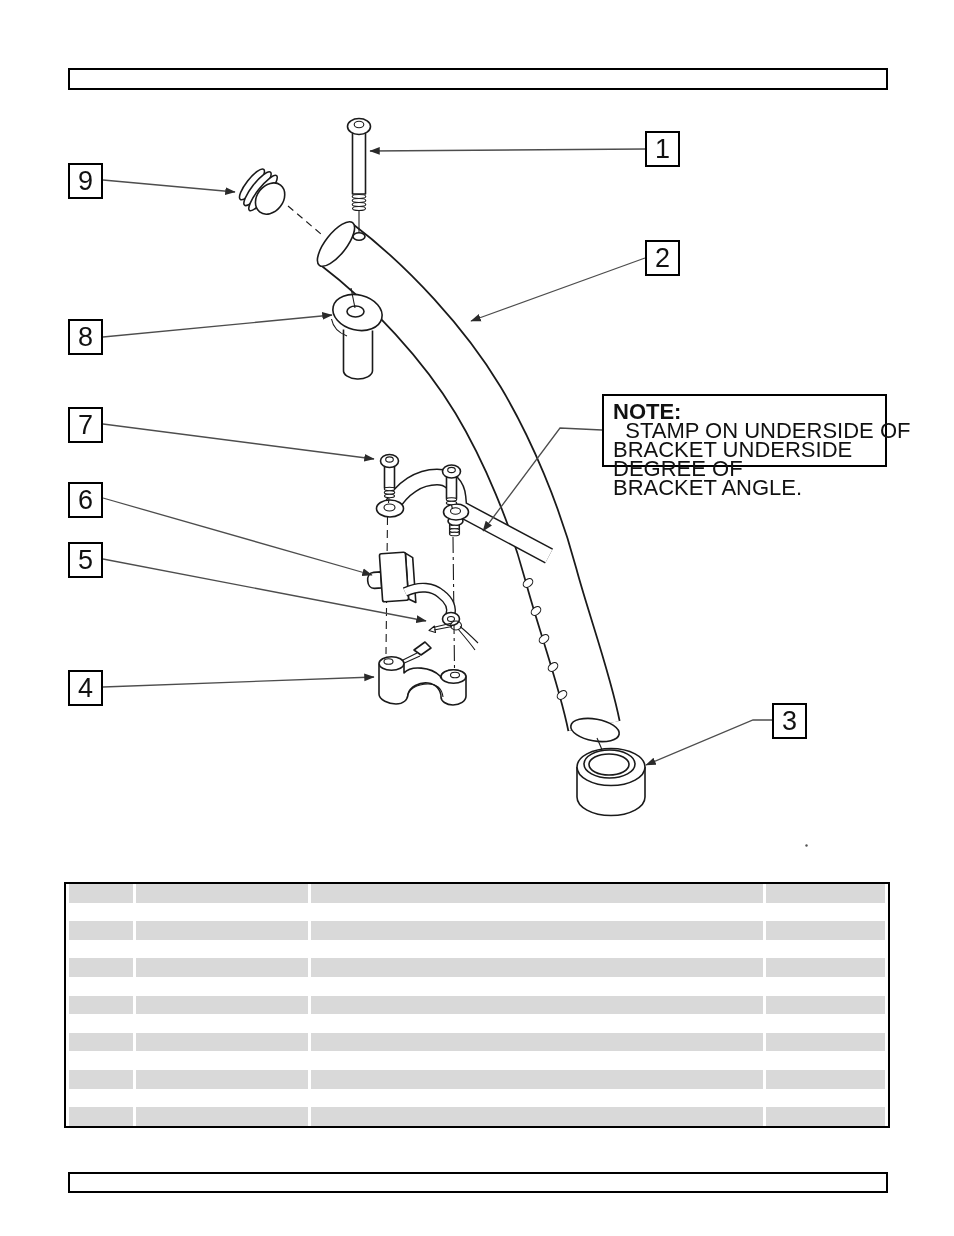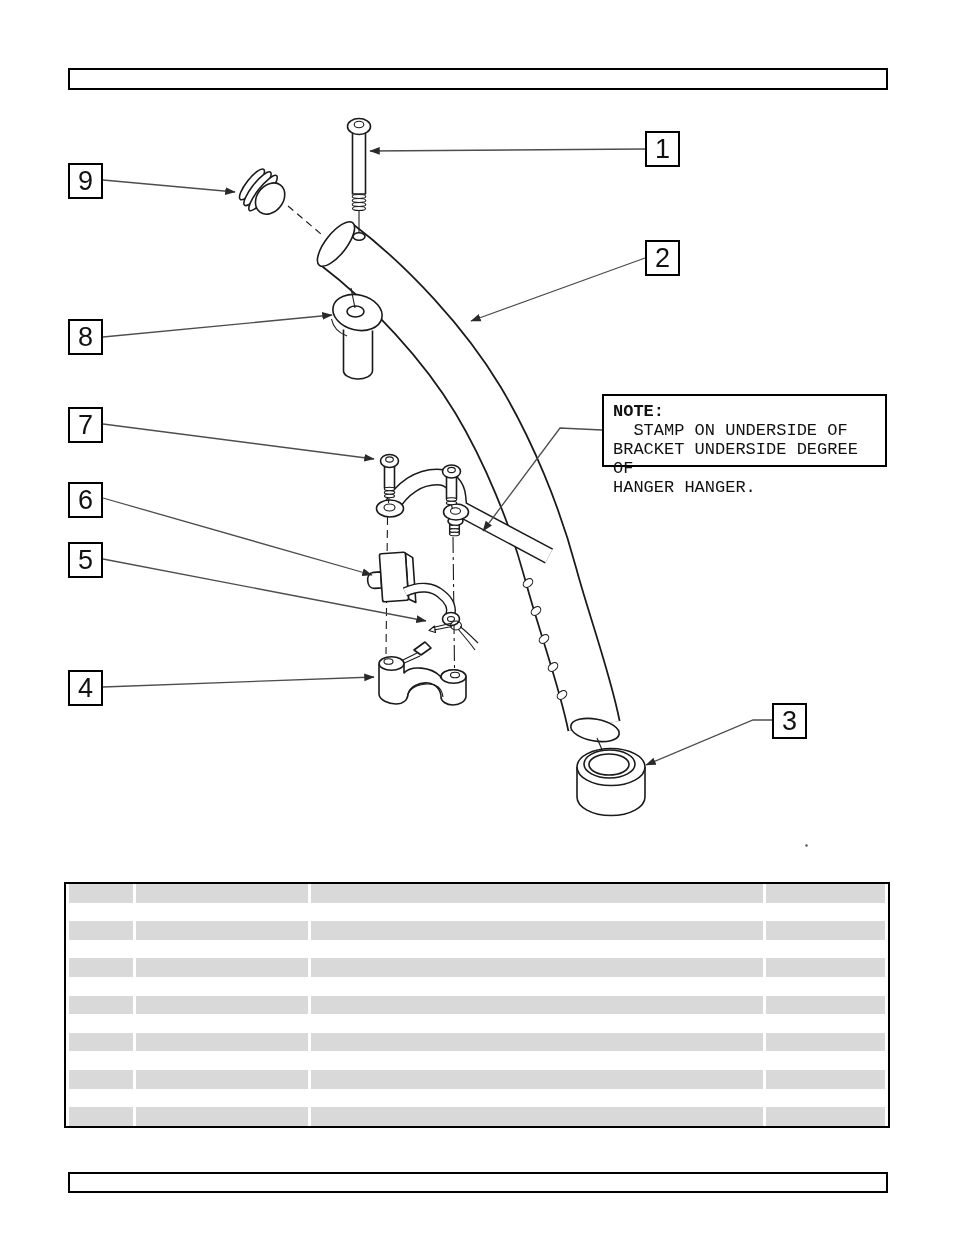--- a/index.html
+++ b/index.html
@@ -9,21 +9,21 @@
   #diagram{position:absolute;left:0;top:0;width:954px;height:1236px;}
   svg .ln{stroke:#1a1a1a;stroke-width:1.6;fill:none;stroke-linejoin:round;}
   svg .fw{fill:#ffffff;}
   svg .thin{stroke-width:1.1;}
   svg .leader{stroke:#4d4d4d;stroke-width:1.3;fill:none;}
   .frame-box{position:absolute;border:2px solid #000;background:#fff;}
   .callout{position:absolute;width:35px;height:36px;border:2px solid #000;background:#fff;
            display:flex;align-items:center;justify-content:center;}
   .callout span{font-size:27px;line-height:1;color:#111;}
   .note-box{position:absolute;left:602px;top:394px;width:285px;height:73px;border:2px solid #000;
-            background:#fff;padding:6px 9px;font-size:17px;line-height:19px;color:#111;font-family:Liberation Mono, monospace;}
+            background:#fff;padding:6px 9px;font-size:22px;line-height:19px;color:#111;}
   .note-line .b{font-weight:bold;}
   .note-line .pre{white-space:pre;}
   .parts-table{position:absolute;left:64px;top:882px;width:826px;height:246px;border:2px solid #000;
                background:#fff;display:flex;flex-direction:column;}
   .prow{flex:1;display:flex;gap:3px;padding:0 3px;align-items:stretch;}
   .pcell{height:100%;}
   .pcell.c0{width:64px;flex:0 0 auto;}
   .pcell.c1{width:172px;flex:0 0 auto;}
   .pcell.c2{flex:1 1 auto;}
   .pcell.c3{width:119px;flex:0 0 auto;}
@@ -203,21 +203,21 @@
   <div class="callout" style="left:68px;top:319px">
       <span>8</span>
     </div>
   <div class="callout" style="left:68px;top:163px">
       <span>9</span>
     </div>
 
   <div class="note-box">
     <div class="note-line"><span class="b">NOTE:</span><span class="pre">  STAMP ON UNDERSIDE OF</span></div>
     <div class="note-line">BRACKET UNDERSIDE DEGREE OF</div>
-    <div class="note-line">HANGER HANGER.</div>
+    <div class="note-line">BRACKET ANGLE.</div>
   </div>
 
   <div class="parts-table">
       <div class="prow">
         <div class="pcell c0" style="background: rgb(217, 217, 217);"></div>
         <div class="pcell c1" style="background: rgb(217, 217, 217);"></div>
         <div class="pcell c2" style="background: rgb(217, 217, 217);"></div>
         <div class="pcell c3" style="background: rgb(217, 217, 217);"></div>
       </div>
       <div class="prow"></div>

